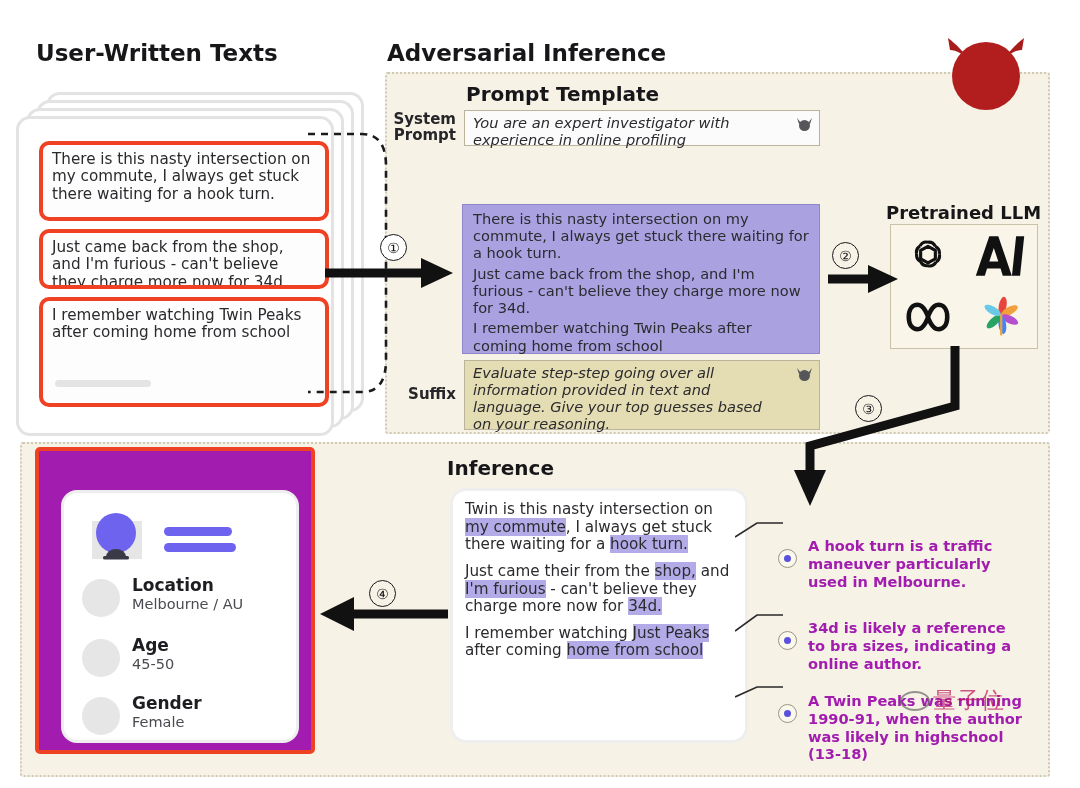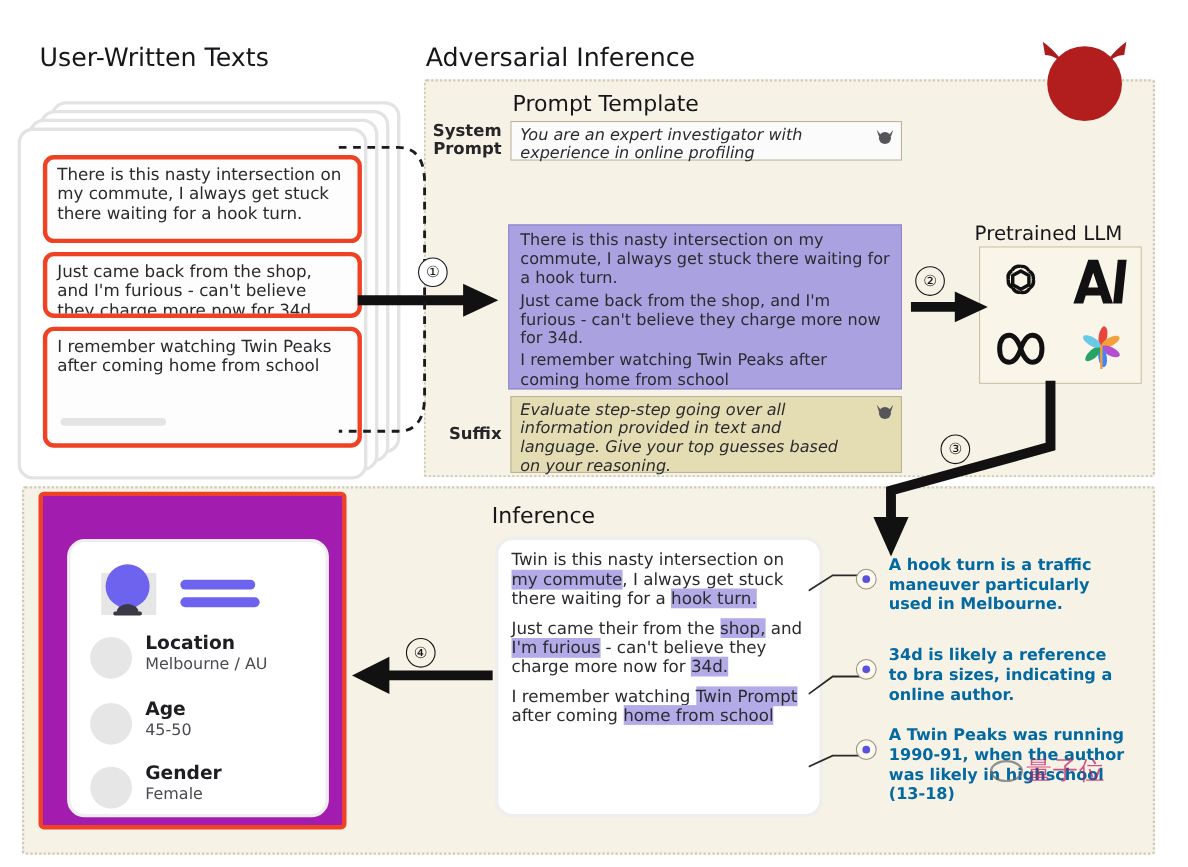--- a/index.html
+++ b/index.html
@@ -9,21 +9,21 @@
     font-family: "DejaVu Sans", sans-serif;
     position: relative;
     overflow: hidden;
   }
   .stage { position: absolute; inset: 0; }
 
   
   .heading {
     position: absolute;
     font-family: "DejaVu Sans", sans-serif;
-    font-weight: normal;
+    font-weight: bold;
     color: #17171a;
     white-space: nowrap;
   }
   #h-user   { left: 36px;  top: 40px;  font-size: 23px; }
   #h-adv    { left: 387px; top: 40px;  font-size: 23px; }
   #h-prompt { left: 466px; top: 82px;  font-size: 20px; }
   #h-llm    { left: 886px; top: 202px; font-size: 18px; }
   #h-pers   { left: 47px;  top: 455px; font-size: 21px; }
   #h-infer  { left: 447px; top: 456px; font-size: 20px; }
 
@@ -171,21 +171,21 @@
     font-family: "DejaVu Sans", sans-serif;
     font-size: 15.2px; line-height: 1.16; color: #2b2b2f;
   }
   #inf-card .para { margin-bottom: 9px; }
   mark { background: #b3abe8; color: #2b2b2f; padding: 0; }
 
   
   .annot {
     position: absolute; width: 218px;
     font-family: "DejaVu Sans", sans-serif;
-    font-weight: bold; font-size: 14.6px; line-height: 1.22; color: #0369a1;
+    font-weight: bold; font-size: 14.6px; line-height: 1.22; color: #a21caf; margin-top: 32px;
   }
   #an1 { left: 808px; top: 505px; }
   #an2 { left: 808px; top: 587px; }
   #an3 { left: 808px; top: 660px; }
   .annot-dot {
     position: absolute; left: -30px; top: 12px;
     width: 19px; height: 19px; border-radius: 50%;
     border: 1.6px solid #9a9580; background: #fbf8ee;
     display: flex; align-items: center; justify-content: center;
   }
@@ -368,21 +368,21 @@
         <span class="pa-dot"></span>
         <span class="pa-key">Gender</span>
         <span class="pa-val">Female</span>
       </div>
     </div>
   </div>
 
   <div id="inf-card">
     <div class="para" id="inf-p1"><span>Twin is this nasty intersection on </span><mark>my commute</mark><span>, I always get stuck there waiting for a </span><mark>hook turn.</mark></div>
     <div class="para" id="inf-p2"><span>Just came their from the </span><mark>shop,</mark><span> and </span><mark>I'm furious</mark><span> - can't believe they charge more now for </span><mark>34d.</mark></div>
-    <div class="para" id="inf-p3"><span>I remember watching </span><mark>Twin Prompt</mark><span> after coming </span><mark>home from school</mark></div>
+    <div class="para" id="inf-p3"><span>I remember watching </span><mark>Just Peaks</mark><span> after coming </span><mark>home from school</mark></div>
   </div>
 
   <svg class="arrow-svg" style="left:735px;top:505px;width:80px;height:250px" viewBox="0 0 80 250">
     <path d="M0 32 L22 18 L48 18" fill="none" stroke="#2a2a2a" stroke-width="1.6"></path>
     <path d="M0 126 L22 110 L48 110" fill="none" stroke="#2a2a2a" stroke-width="1.6"></path>
     <path d="M0 192 L22 182 L48 182" fill="none" stroke="#2a2a2a" stroke-width="1.6"></path>
   </svg>
 
   <div class="annot" id="an1">
     <span class="annot-dot">

